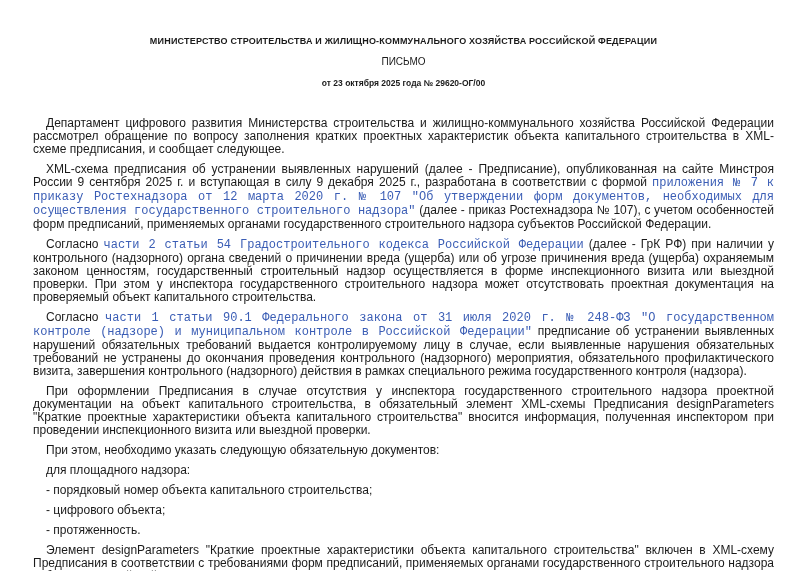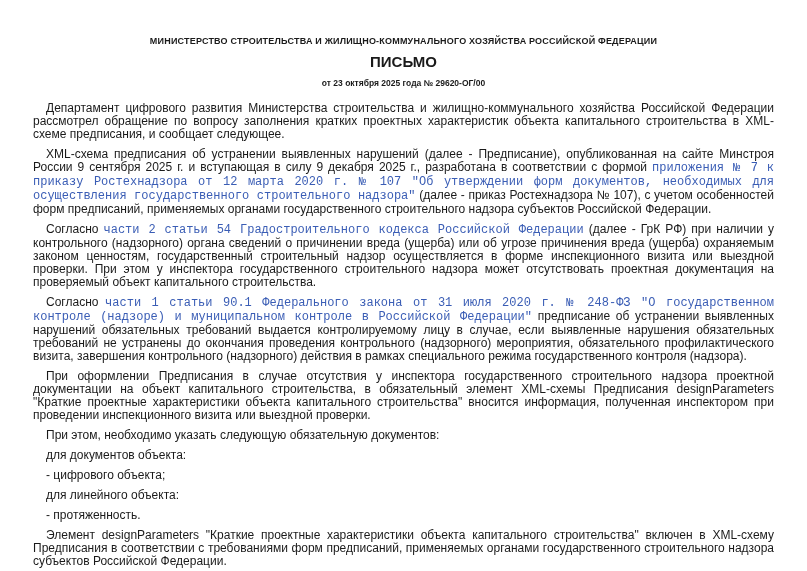--- a/index.html
+++ b/index.html
@@ -19,31 +19,31 @@
   }
   .doc-header { text-align: center; }
   .h-ministry {
     font-size: 9px;
     font-weight: bold;
     line-height: 10px;
     margin: 0 0 11px 0;
     letter-spacing: 0.2px;
   }
   .h-doctype {
-    font-size: 15px;
-    font-weight: bold;
+    font-size: 10px;
+    font-weight: normal;
     line-height: 10px;
     margin: 0 0 11px 0;
     text-align: center;
   }
   .h-date {
     font-size: 8.5px;
     font-weight: bold;
     line-height: 10px;
-    margin: 0 0 14px 0;
+    margin: 0 0 29px 0;
   }
   .h-subject {
     font-size: 8.5px;
     font-weight: bold;
     line-height: 10px;
     margin: 0 0 29px 0;
   }
   .doc-body {
     font-size: 12px;
     line-height: 13px;
@@ -69,19 +69,19 @@
     <div class="h-doctype">ПИСЬМО</div>
     <div class="h-date">от 23 октября 2025 года № 29620-ОГ/00</div>
   </div>
   <div class="doc-body">
       <p><span>Департамент цифрового развития Министерства строительства и жилищно-коммунального хозяйства Российской Федерации рассмотрел обращение по вопросу заполнения кратких проектных характеристик объекта капитального строительства в XML-схеме предписания, и сообщает следующее.</span></p>
       <p><span>XML-схема предписания об устранении выявленных нарушений (далее - Предписание), опубликованная на сайте Минстроя России 9 сентября 2025 г. и вступающая в силу 9 декабря 2025 г., разработана в соответствии с формой </span><span class="doc-link">приложения № 7 к приказу Ростехнадзора от 12 марта 2020 г. № 107 "Об утверждении форм документов, необходимых для осуществления государственного строительного надзора"</span><span> (далее - приказ Ростехнадзора № 107), с учетом особенностей форм предписаний, применяемых органами государственного строительного надзора субъектов Российской Федерации.</span></p>
       <p><span>Согласно </span><span class="doc-link">части 2 статьи 54 Градостроительного кодекса Российской Федерации</span><span> (далее - ГрК РФ) при наличии у контрольного (надзорного) органа сведений о причинении вреда (ущерба) или об угрозе причинения вреда (ущерба) охраняемым законом ценностям, государственный строительный надзор осуществляется в форме инспекционного визита или выездной проверки. При этом у инспектора государственного строительного надзора может отсутствовать проектная документация на проверяемый объект капитального строительства.</span></p>
       <p><span>Согласно </span><span class="doc-link">части 1 статьи 90.1 Федерального закона от 31 июля 2020 г. № 248-ФЗ "О государственном контроле (надзоре) и муниципальном контроле в Российской Федерации"</span><span> предписание об устранении выявленных нарушений обязательных требований выдается контролируемому лицу в случае, если выявленные нарушения обязательных требований не устранены до окончания проведения контрольного (надзорного) мероприятия, обязательного профилактического визита, завершения контрольного (надзорного) действия в рамках специального режима государственного контроля (надзора).</span></p>
       <p><span>При оформлении Предписания в случае отсутствия у инспектора государственного строительного надзора проектной документации на объект капитального строительства, в обязательный элемент XML-схемы Предписания designParameters "Краткие проектные характеристики объекта капитального строительства" вносится информация, полученная инспектором при проведении инспекционного визита или выездной проверки.</span></p>
       <p><span>При этом, необходимо указать следующую обязательную документов:</span></p>
-      <p><span>для документов объекта:</span></p>
+      <p><span>для площадного надзора:</span></p>
+      <p><span>- порядковый номер объекта капитального строительства;</span></p>
       <p><span>- цифрового объекта;</span></p>
-      <p><span>для линейного объекта:</span></p>
       <p><span>- протяженность.</span></p>
       <p><span>Элемент designParameters "Краткие проектные характеристики объекта капитального строительства" включен в XML-схему Предписания в соответствии с требованиями форм предписаний, применяемых органами государственного строительного надзора субъектов Российской Федерации.</span></p>
     </div>
 </div>
 
 </body></html>

